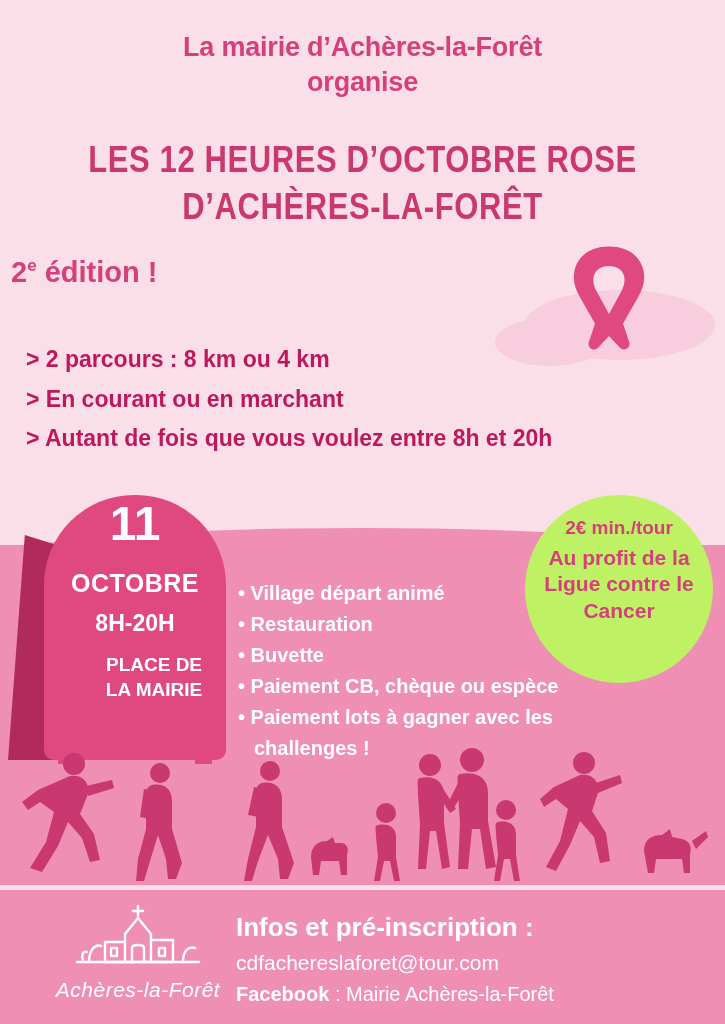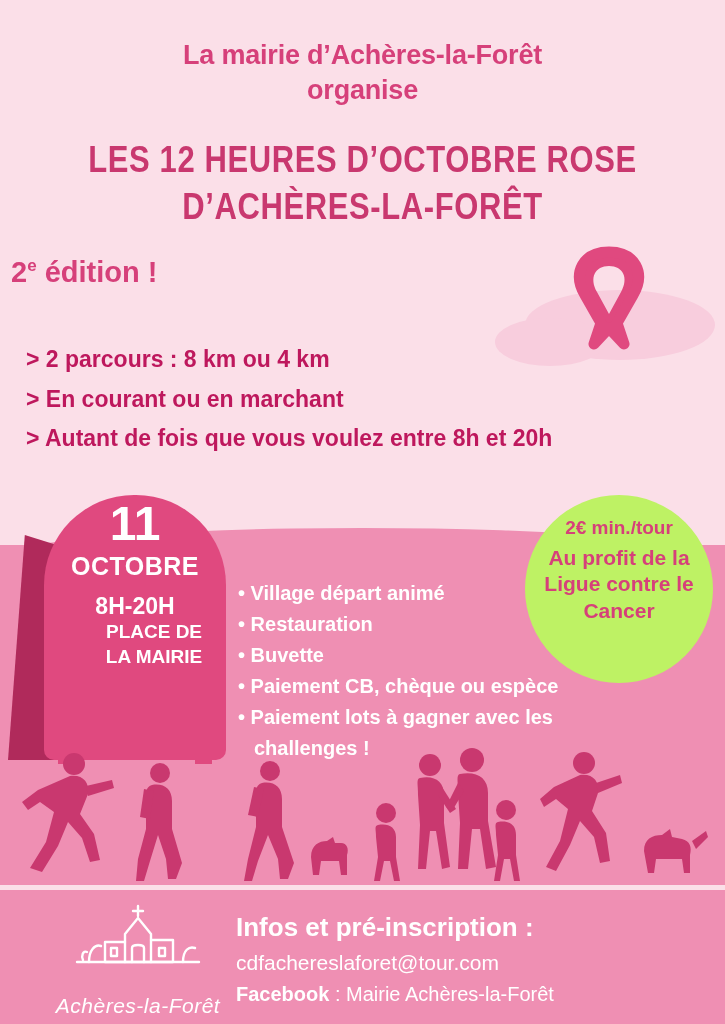--- a/index.html
+++ b/index.html
@@ -20,21 +20,20 @@
     overflow: hidden;
   }
 
   
   .header-block {
     position: absolute;
     top: 30px;
     left: 0;
     width: 725px;
     text-align: center;
-    margin-top: 8px;
   }
   .org-line {
     font-size: 27px;
     font-weight: bold;
     color: #d6407a;
     line-height: 1.28;
     letter-spacing: -0.2px;
   }
 
   .title-block {
@@ -150,31 +149,32 @@
     text-align: center;
     box-shadow: 0 0 0 0 rgba(0,0,0,0);
   }
   .sign-day {
     margin-top: 5px;
     font-size: 48px;
     font-weight: bold;
     line-height: 1;
   }
   .sign-month {
-    margin-top: 4px;
+    margin-top: 21px;
     font-size: 25px;
     font-weight: bold;
     letter-spacing: 0.5px;
   }
   .sign-hours {
     margin-top: 12px;
     font-size: 23px;
     font-weight: bold;
   }
   .sign-place {
+    margin-top: 16px;
     font-size: 19px;
     font-weight: bold;
     line-height: 1.3;
     padding-left: 38px;
   }
   .sign-legs {
     position: absolute;
     top: 742px;
     left: 44px;
     width: 182px;
@@ -276,21 +276,21 @@
     top: 900px;
     left: 48px;
     width: 180px;
     height: 112px;
     color: #ffffff;
     text-align: center;
   }
   .logo-name {
     font-size: 21px;
     font-style: italic;
-    margin-top: 18px;
+    margin-top: 2px;
     letter-spacing: 0.5px;
     text-align: center;
   }
 </style>
 </head>
 <body>
 
 <div class="poster">
 
   <div class="header-block">

